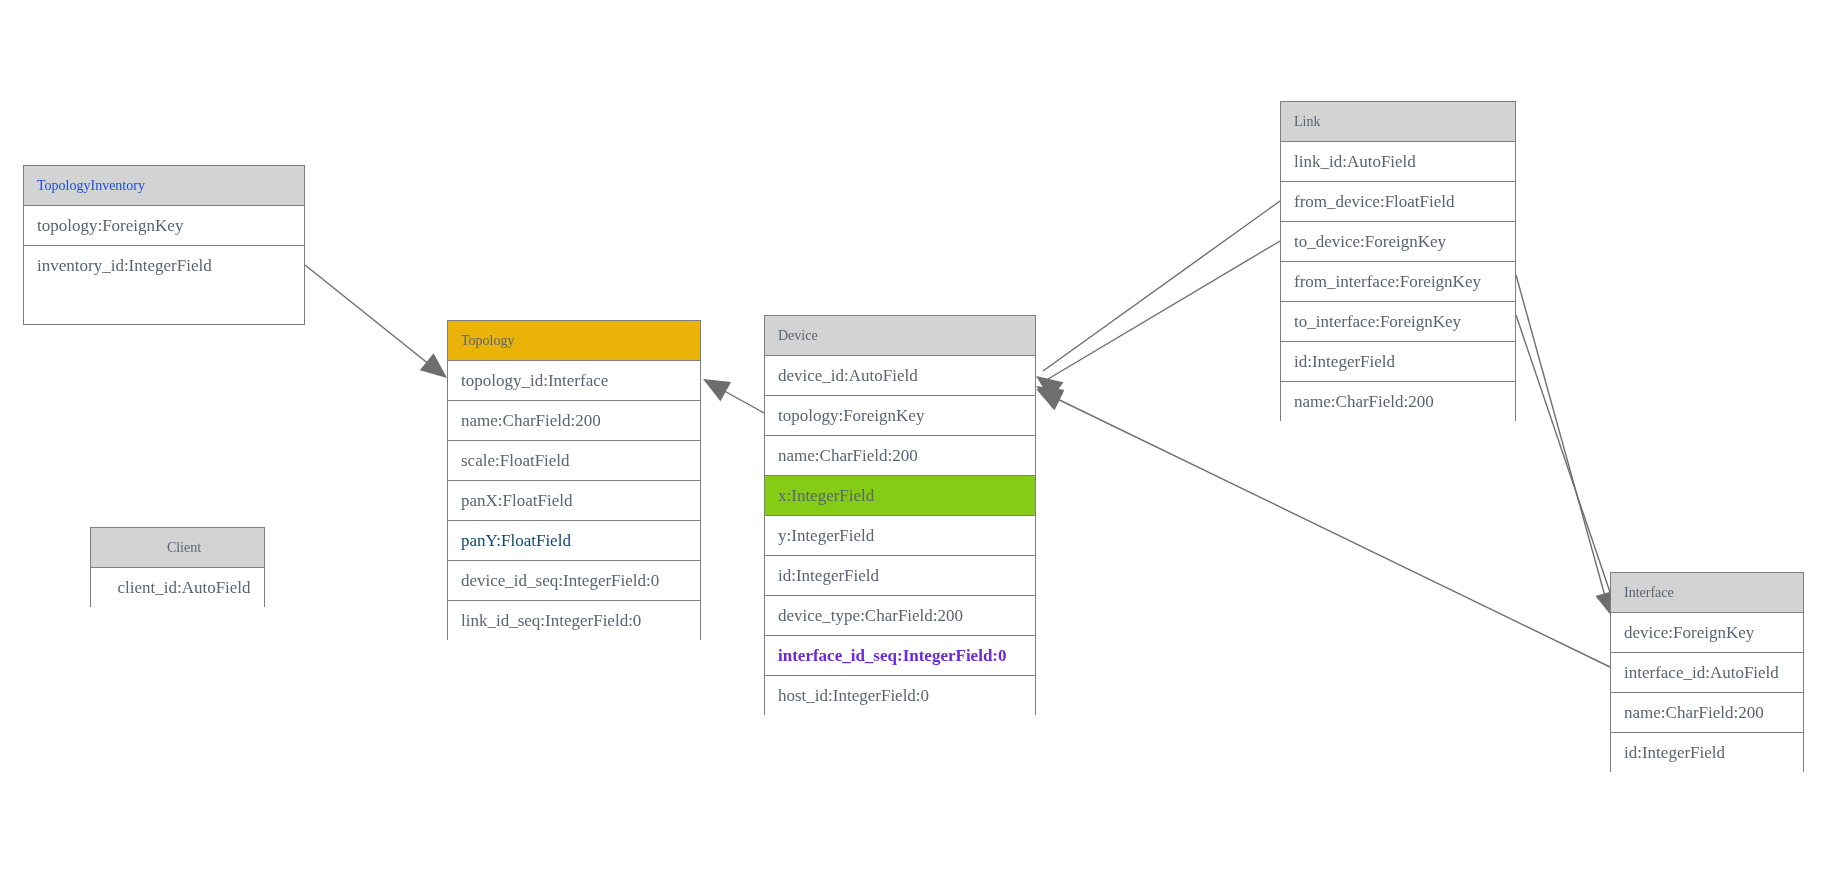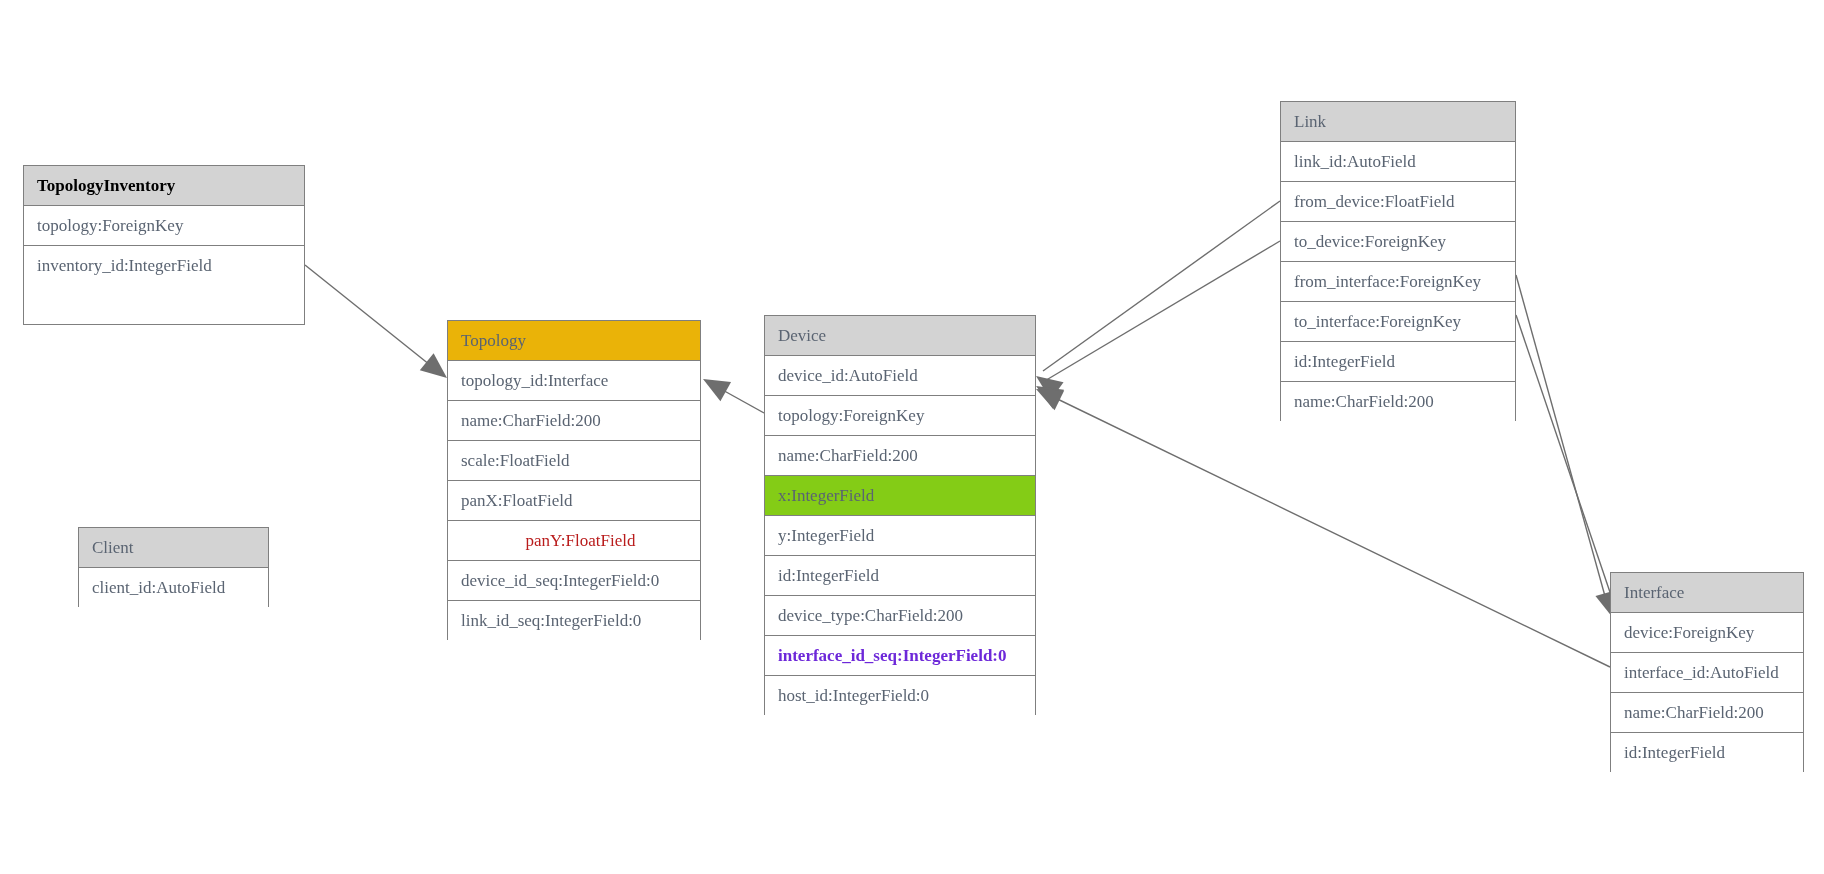--- a/index.html
+++ b/index.html
@@ -36,21 +36,21 @@
     border: 1px solid #7f7f7f;
     z-index: 2;
   }
   .entity-header {
     box-sizing: border-box;
     height: 40px;
     line-height: 40px;
     background: #d3d3d3;
     border-bottom: 1px solid #7f7f7f;
     color: #5a6472;
-    font-size: 17px;
+    font-size: 14px;
     padding: 0 0 0 13px;
     white-space: nowrap;
     overflow: hidden;
   }
   .entity-fields {
     display: block;
   }
   .entity-field {
     box-sizing: border-box;
     height: 40px;
@@ -86,40 +86,40 @@
         <polygon points="0,0 -26,-11 -26,11" fill="#6e6e6e" transform="translate(1036,389) rotate(205.9)"></polygon>
         <path d="M 1516,275 L 1608,607" fill="none" stroke="#6e6e6e" stroke-width="1.4"></path>
         <polygon points="0,0 -26,-11 -26,11" fill="#6e6e6e" transform="translate(1613,618) rotate(74.5)"></polygon>
         <path d="M 1516,315 L 1615,607" fill="none" stroke="#6e6e6e" stroke-width="1.4"></path>
         <polygon points="0,0 -26,-11 -26,11" fill="#6e6e6e" transform="translate(1619,618) rotate(71.3)"></polygon>
       </g>
   </svg>
 
   <div id="entities">
       <div class="entity" style="left: 23px; top: 165px; width: 282px; height: 160px; border-color: rgb(127, 127, 127);">
-        <div class="entity-header" style="background: rgb(211, 211, 211); color: #000000; border-bottom-color: rgb(127, 127, 127); font-weight: bold;">TopologyInventory</div>
+        <div class="entity-header" style="background: rgb(211, 211, 211); color: #1d4ed8; border-bottom-color: rgb(127, 127, 127);">TopologyInventory</div>
         <div class="entity-fields">
           <div class="entity-field" style="color: rgb(90, 100, 114); border-bottom-color: rgb(127, 127, 127); background: rgb(255, 255, 255);">topology:ForeignKey</div>
           <div class="entity-field" style="color: rgb(90, 100, 114); border-bottom-color: rgb(127, 127, 127); background: rgb(255, 255, 255);">inventory_id:IntegerField</div>
         </div>
       </div>
-      <div class="entity" style="left: 78px; top: 527px; width: 191px; height: 80px; border-color: rgb(127, 127, 127);">
+      <div class="entity" style="left: 90px; top: 527px; width: 175px; height: 80px; border-color: rgb(127, 127, 127); text-align: center;">
         <div class="entity-header" style="background: rgb(211, 211, 211); color: rgb(90, 100, 114); border-bottom-color: rgb(127, 127, 127);">Client</div>
         <div class="entity-fields">
           <div class="entity-field" style="color: rgb(90, 100, 114); border-bottom-color: rgb(127, 127, 127); background: rgb(255, 255, 255);">client_id:AutoField</div>
         </div>
       </div>
       <div class="entity" style="left: 447px; top: 320px; width: 254px; height: 320px; border-color: rgb(127, 127, 127);">
         <div class="entity-header" style="background: #eab308; color: rgb(90, 100, 114); border-bottom-color: rgb(127, 127, 127);">Topology</div>
         <div class="entity-fields">
           <div class="entity-field" style="color: rgb(90, 100, 114); border-bottom-color: rgb(127, 127, 127); background: rgb(255, 255, 255);">topology_id:Interface</div>
           <div class="entity-field" style="color: rgb(90, 100, 114); border-bottom-color: rgb(127, 127, 127); background: rgb(255, 255, 255);">name:CharField:200</div>
           <div class="entity-field" style="color: rgb(90, 100, 114); border-bottom-color: rgb(127, 127, 127); background: rgb(255, 255, 255);">scale:FloatField</div>
           <div class="entity-field" style="color: rgb(90, 100, 114); border-bottom-color: rgb(127, 127, 127); background: rgb(255, 255, 255);">panX:FloatField</div>
-          <div class="entity-field" style="color: #b91c1c; border-bottom-color: rgb(127, 127, 127); background: rgb(255, 255, 255); text-align: center;">panY:FloatField</div>
+          <div class="entity-field" style="color: #0c4a6e; border-bottom-color: rgb(127, 127, 127); background: rgb(255, 255, 255);">panY:FloatField</div>
           <div class="entity-field" style="color: rgb(90, 100, 114); border-bottom-color: rgb(127, 127, 127); background: rgb(255, 255, 255);">device_id_seq:IntegerField:0</div>
           <div class="entity-field" style="color: rgb(90, 100, 114); border-bottom-color: rgb(127, 127, 127); background: rgb(255, 255, 255);">link_id_seq:IntegerField:0</div>
         </div>
       </div>
       <div class="entity" style="left: 764px; top: 315px; width: 272px; height: 400px; border-color: rgb(127, 127, 127);">
         <div class="entity-header" style="background: rgb(211, 211, 211); color: rgb(90, 100, 114); border-bottom-color: rgb(127, 127, 127);">Device</div>
         <div class="entity-fields">
           <div class="entity-field" style="color: rgb(90, 100, 114); border-bottom-color: rgb(127, 127, 127); background: rgb(255, 255, 255);">device_id:AutoField</div>
           <div class="entity-field" style="color: rgb(90, 100, 114); border-bottom-color: rgb(127, 127, 127); background: rgb(255, 255, 255);">topology:ForeignKey</div>
           <div class="entity-field" style="color: rgb(90, 100, 114); border-bottom-color: rgb(127, 127, 127); background: rgb(255, 255, 255);">name:CharField:200</div>

